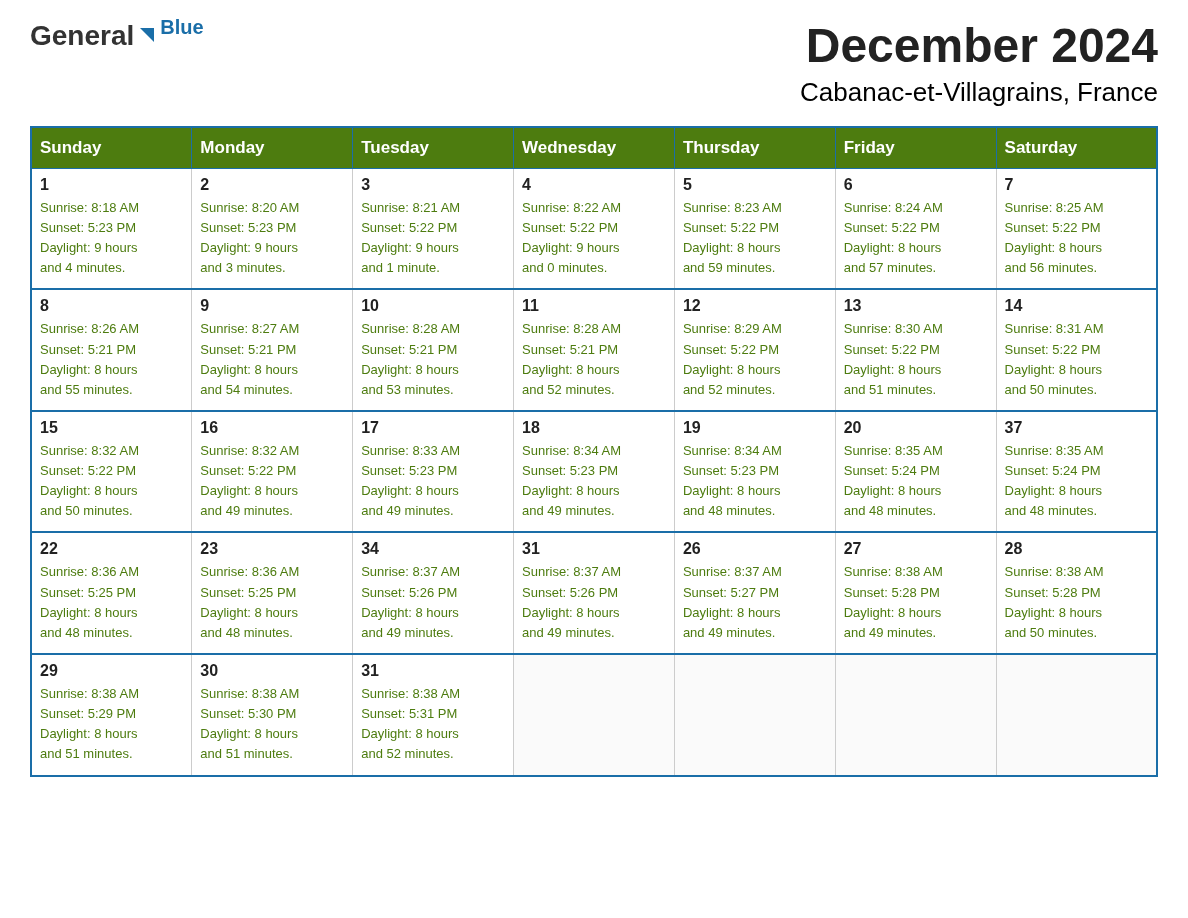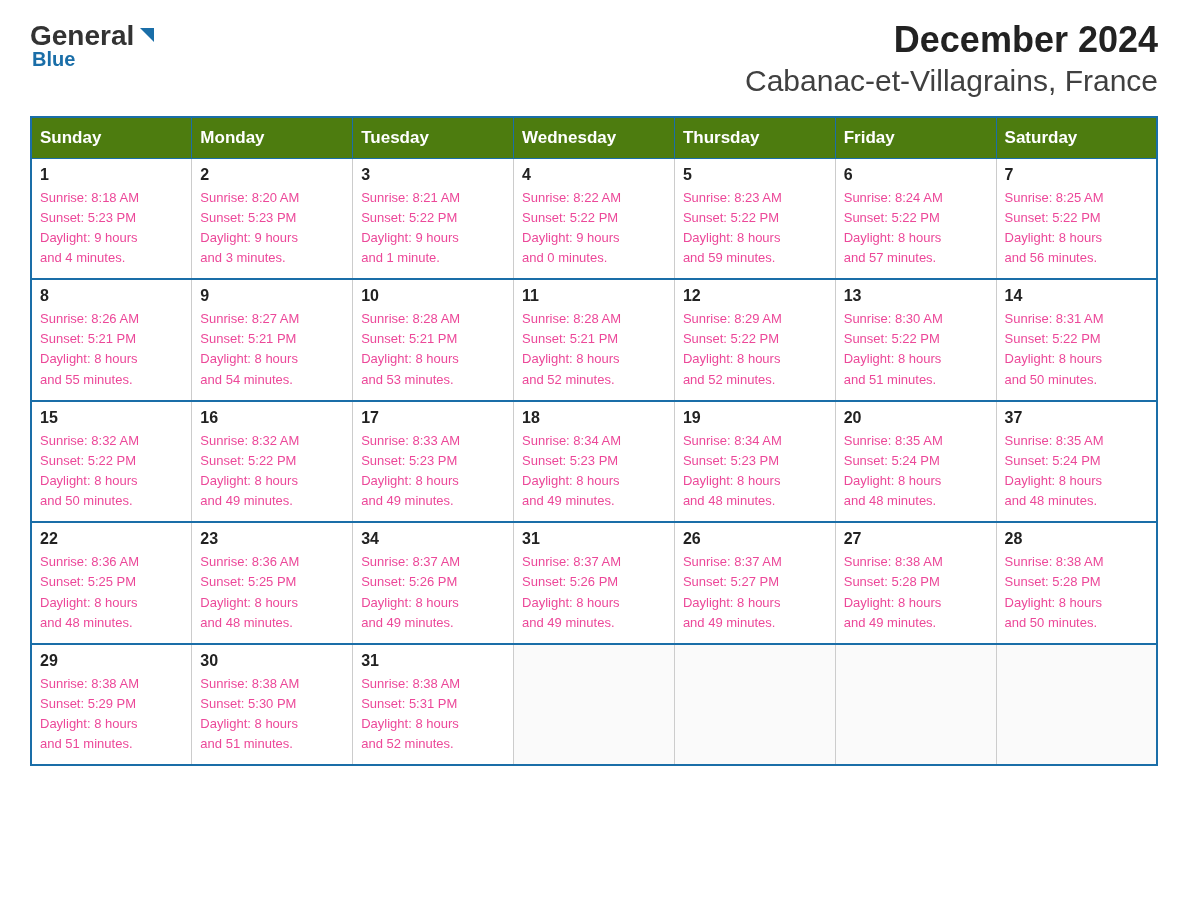--- a/index.html
+++ b/index.html
@@ -13,28 +13,28 @@
     .header {
       display: flex;
       justify-content: space-between;
       align-items: flex-start;
       margin-bottom: 18px;
     }
     .title-block {
       text-align: right;
     }
     .month-title {
-      font-size: 36px;
+      font-size: 48px;
       font-weight: bold;
       color: #222;
       line-height: 1.1;
     }
     .location {
-      font-size: 30px;
-      color: #404040;
+      font-size: 26px;
+      color: #000000;
       margin-top: 4px;
     }
     .calendar {
       width: 100%;
       border-collapse: collapse;
       border: 2px solid #1a6ea8;
     }
     .calendar th {
       background-color: #4d7c0f;
       color: #fff;
@@ -59,30 +59,29 @@
     }
     .day-number {
       font-size: 16px;
       font-weight: bold;
       color: #222;
       display: block;
       margin-bottom: 4px;
     }
     .day-info {
       font-size: 13px;
-      color: #ec4899;
+      color: #4d7c0f;
       line-height: 1.55;
     }
     .last-row td {
       border-bottom: 2px solid #1a6ea8;
     }
     
     .logo-wrapper {
       display: flex;
-      flex-direction: column;
       align-items: flex-start;
     }
     .logo-top-row {
       display: flex;
       align-items: center;
     }
     .logo-general {
       font-size: 28px;
       font-weight: bold;
       color: #333;

